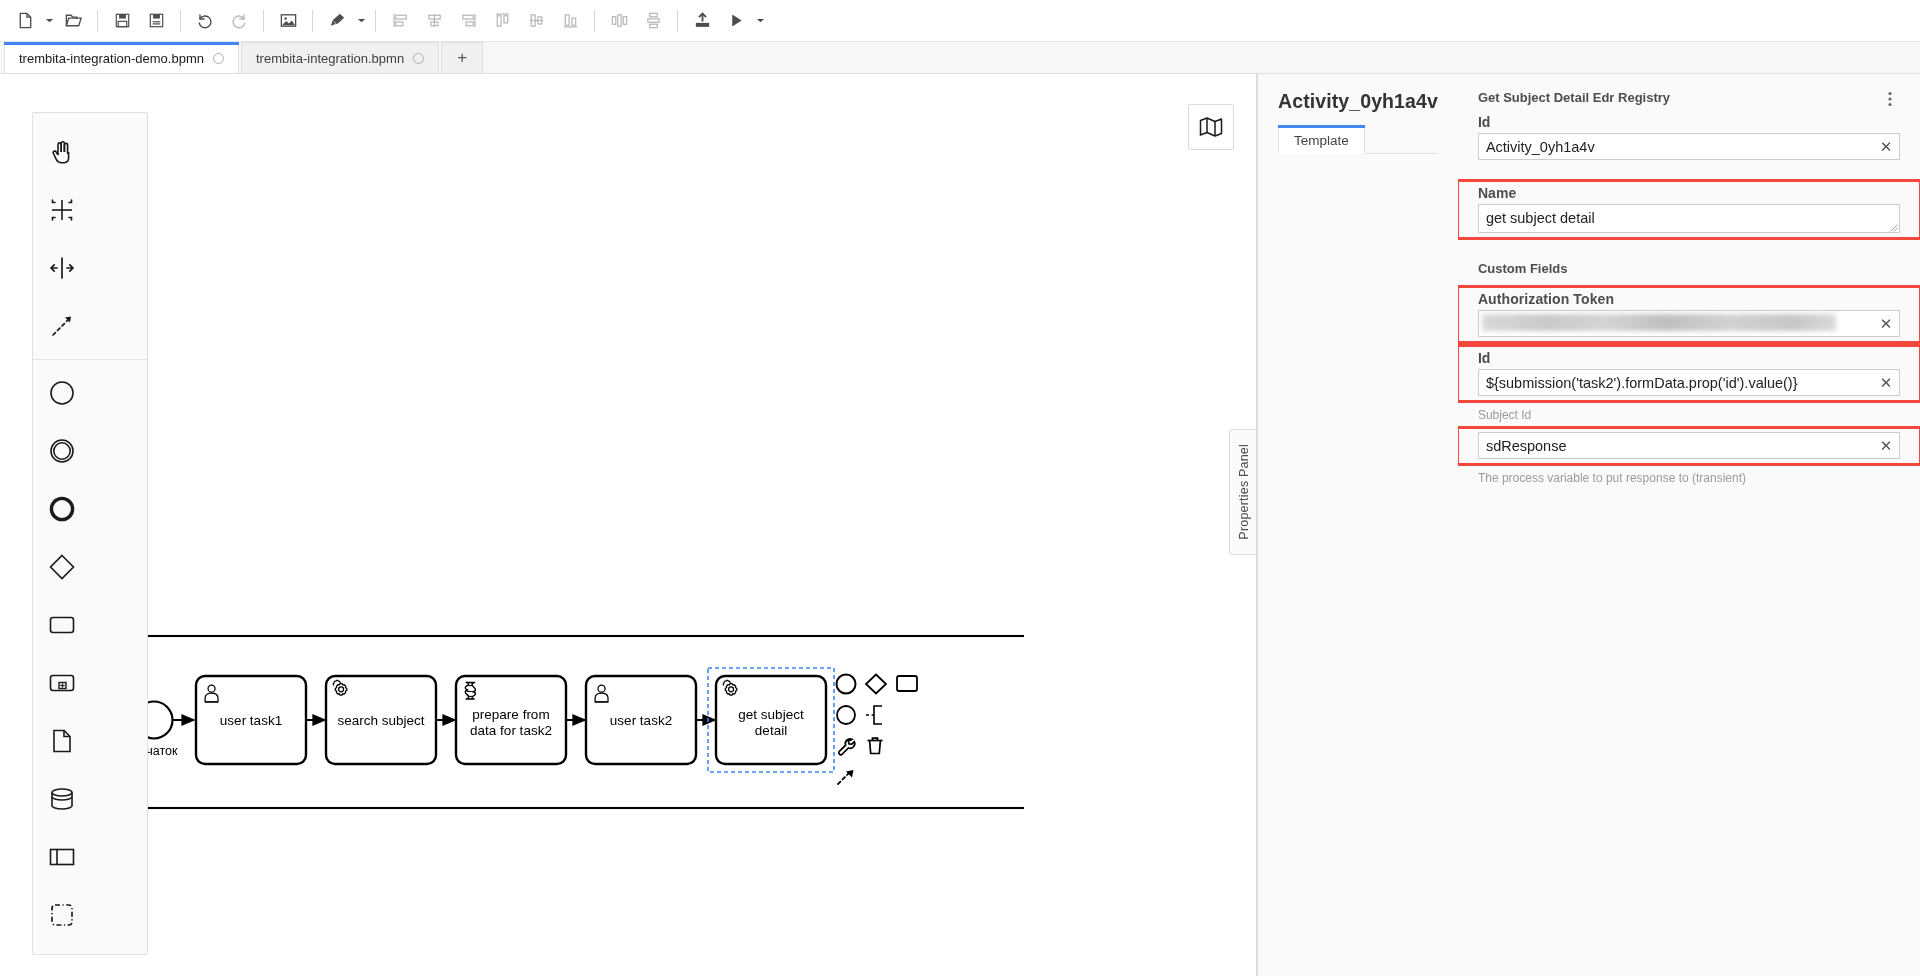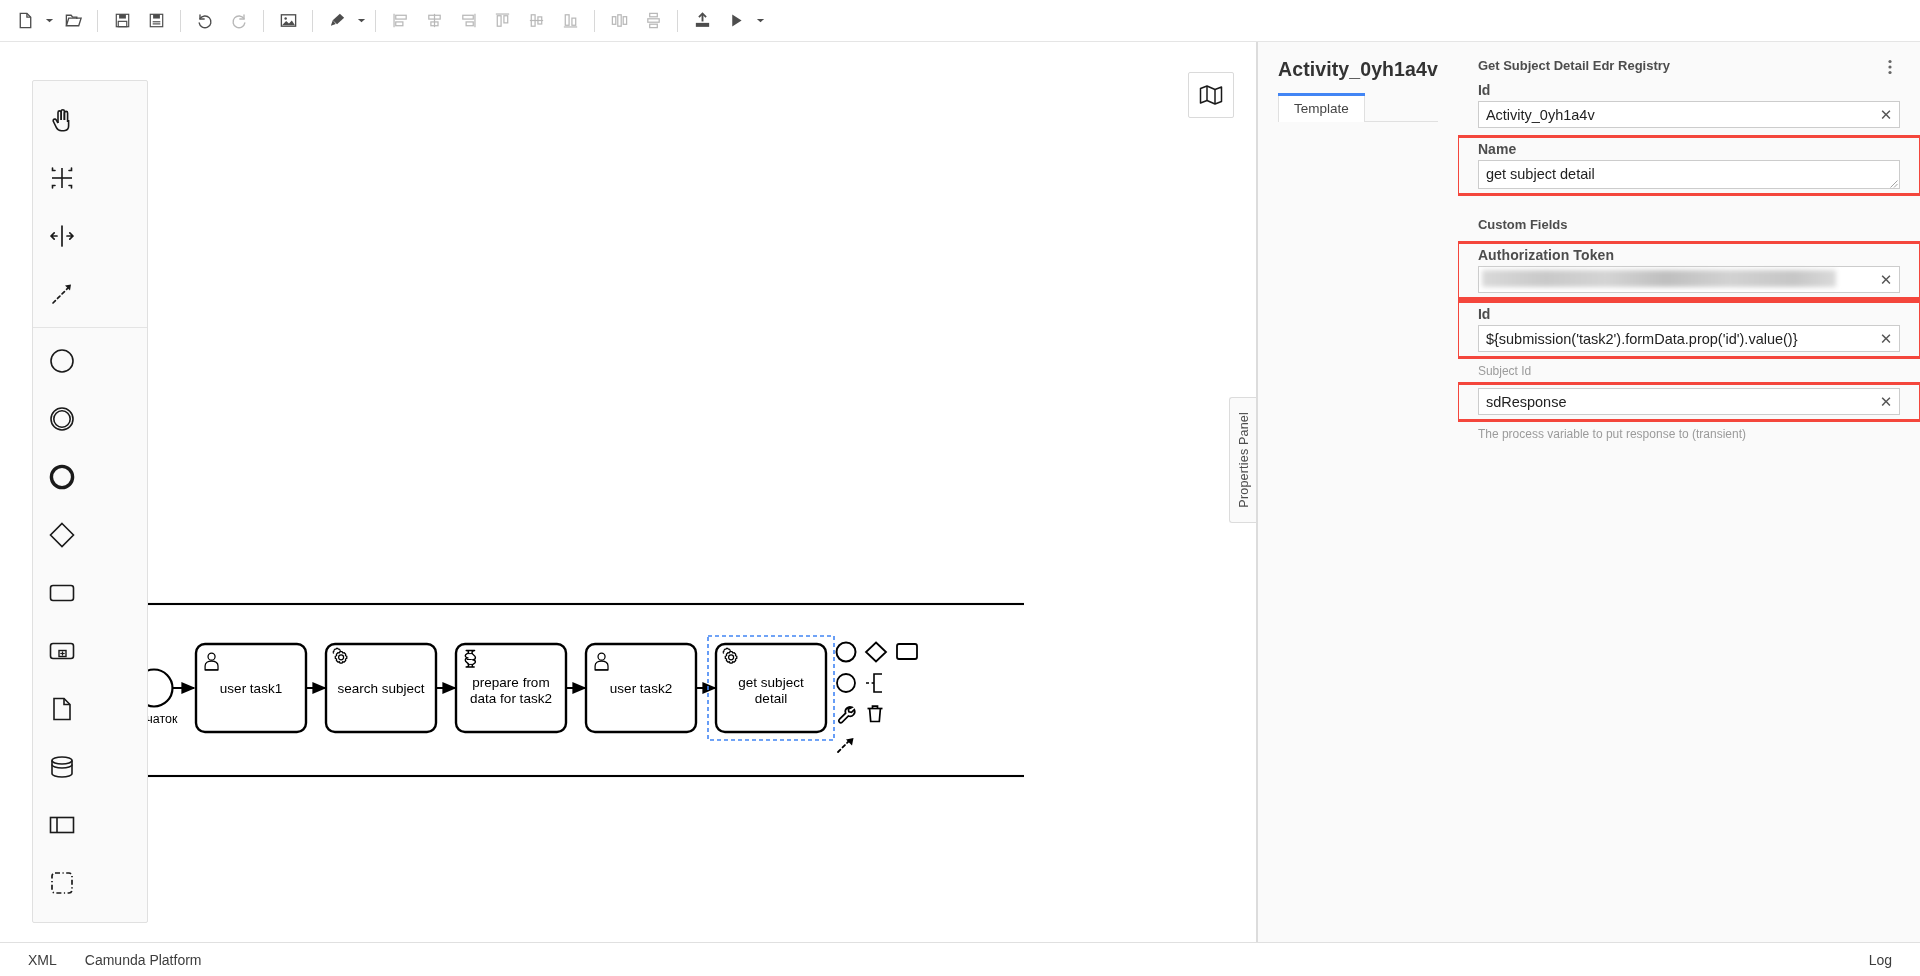--- a/index.html
+++ b/index.html
@@ -423,20 +423,31 @@
           <path d="M5 3 L16 10 L5 17 Z" fill="currentColor"></path>
         </svg>
     </div>
     <div class="tb-caret">
       <svg width="9" height="9" viewBox="0 0 10 10">
           <path d="M1 3.3 L5 7 L9 3.3 Z" fill="currentColor"></path>
         </svg>
     </div>
   </div>
 
+  <div class="tabbar">
+    <div class="tab active">
+      <span>trembita-integration-demo.bpmn</span>
+      <span class="dot"></span>
+    </div>
+    <div class="tab">
+      <span>trembita-integration.bpmn</span>
+      <span class="dot"></span>
+    </div>
+    <div class="tab-add">+</div>
+  </div>
 
   <div class="body">
 
     <div class="canvas-wrap">
 
       <div class="palette">
         <div class="pal-group">
           <div class="pal-item">
             <svg width="30" height="30" viewBox="0 0 30 30" fill="none" stroke="#1a1a1a" stroke-width="1.6" stroke-linejoin="round">
               <path d="M11 18V7.5a1.6 1.6 0 0 1 3.2 0V15"></path>
@@ -663,21 +674,21 @@
         </div>
 
         <div class="field">
           <div class="field-label">Id</div>
           <div class="input-row">
             <div class="input-box">Activity_0yh1a4v</div>
             <span class="clear-x">✕</span>
           </div>
         </div>
 
-        <div class="field hl" style="margin-top:9px;">
+        <div class="field hl" style="margin-top:21px;">
           <div class="field-label">Name</div>
           <div class="input-row">
             <div class="input-box textarea">get subject detail</div>
             <svg class="ta-grip" viewBox="0 0 9 9">
               <path d="M8.5 1.5 L1.5 8.5 M8.5 5 L5 8.5" stroke="#999" stroke-width="0.9" fill="none"></path>
             </svg>
           </div>
         </div>
 
         <div class="group-title sub">Custom Fields</div>
@@ -706,20 +717,14 @@
             <div class="input-box">sdResponse</div>
             <span class="clear-x">✕</span>
           </div>
         </div>
         <div class="field-hint">The process variable to put response to (transient)</div>
 
       </div>
     </div>
   </div>
 
-  <div class="statusbar">
-    <div class="sb-item">XML</div>
-    <div class="sb-item">Camunda Platform</div>
-    <div class="sb-spacer"></div>
-    <div class="sb-item">Log</div>
-  </div>
 
 </div>
 
 </body></html>

